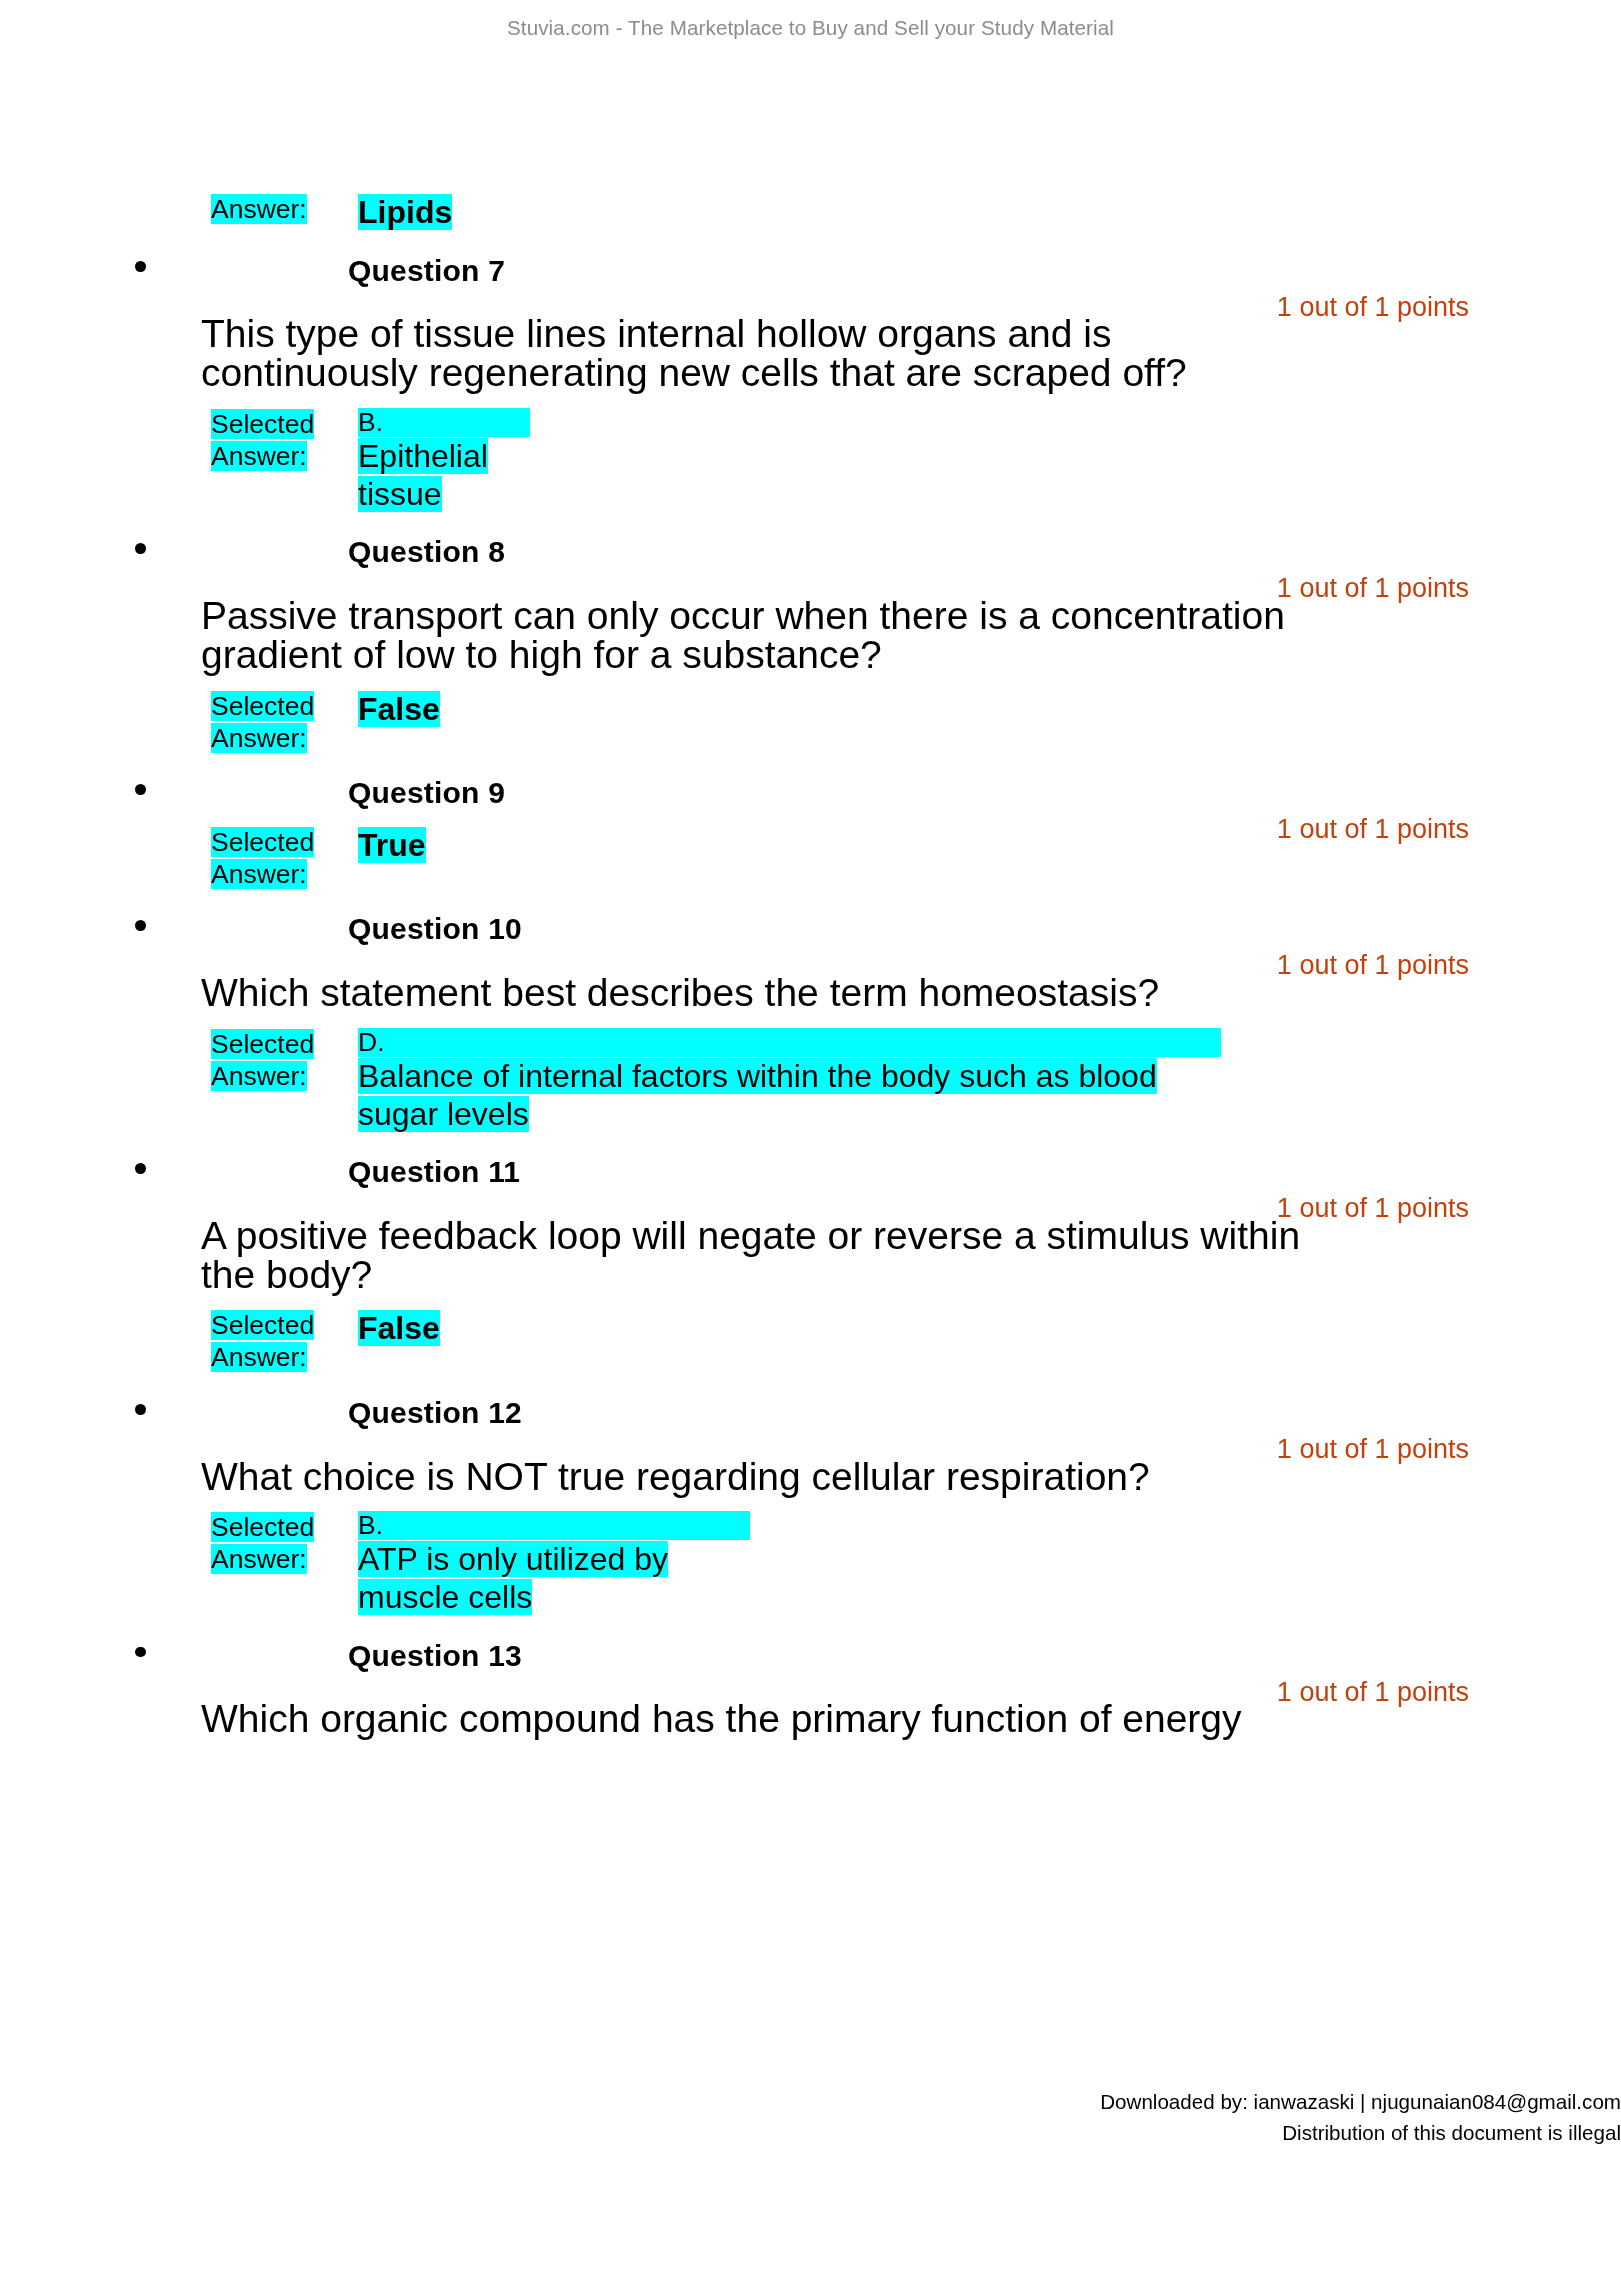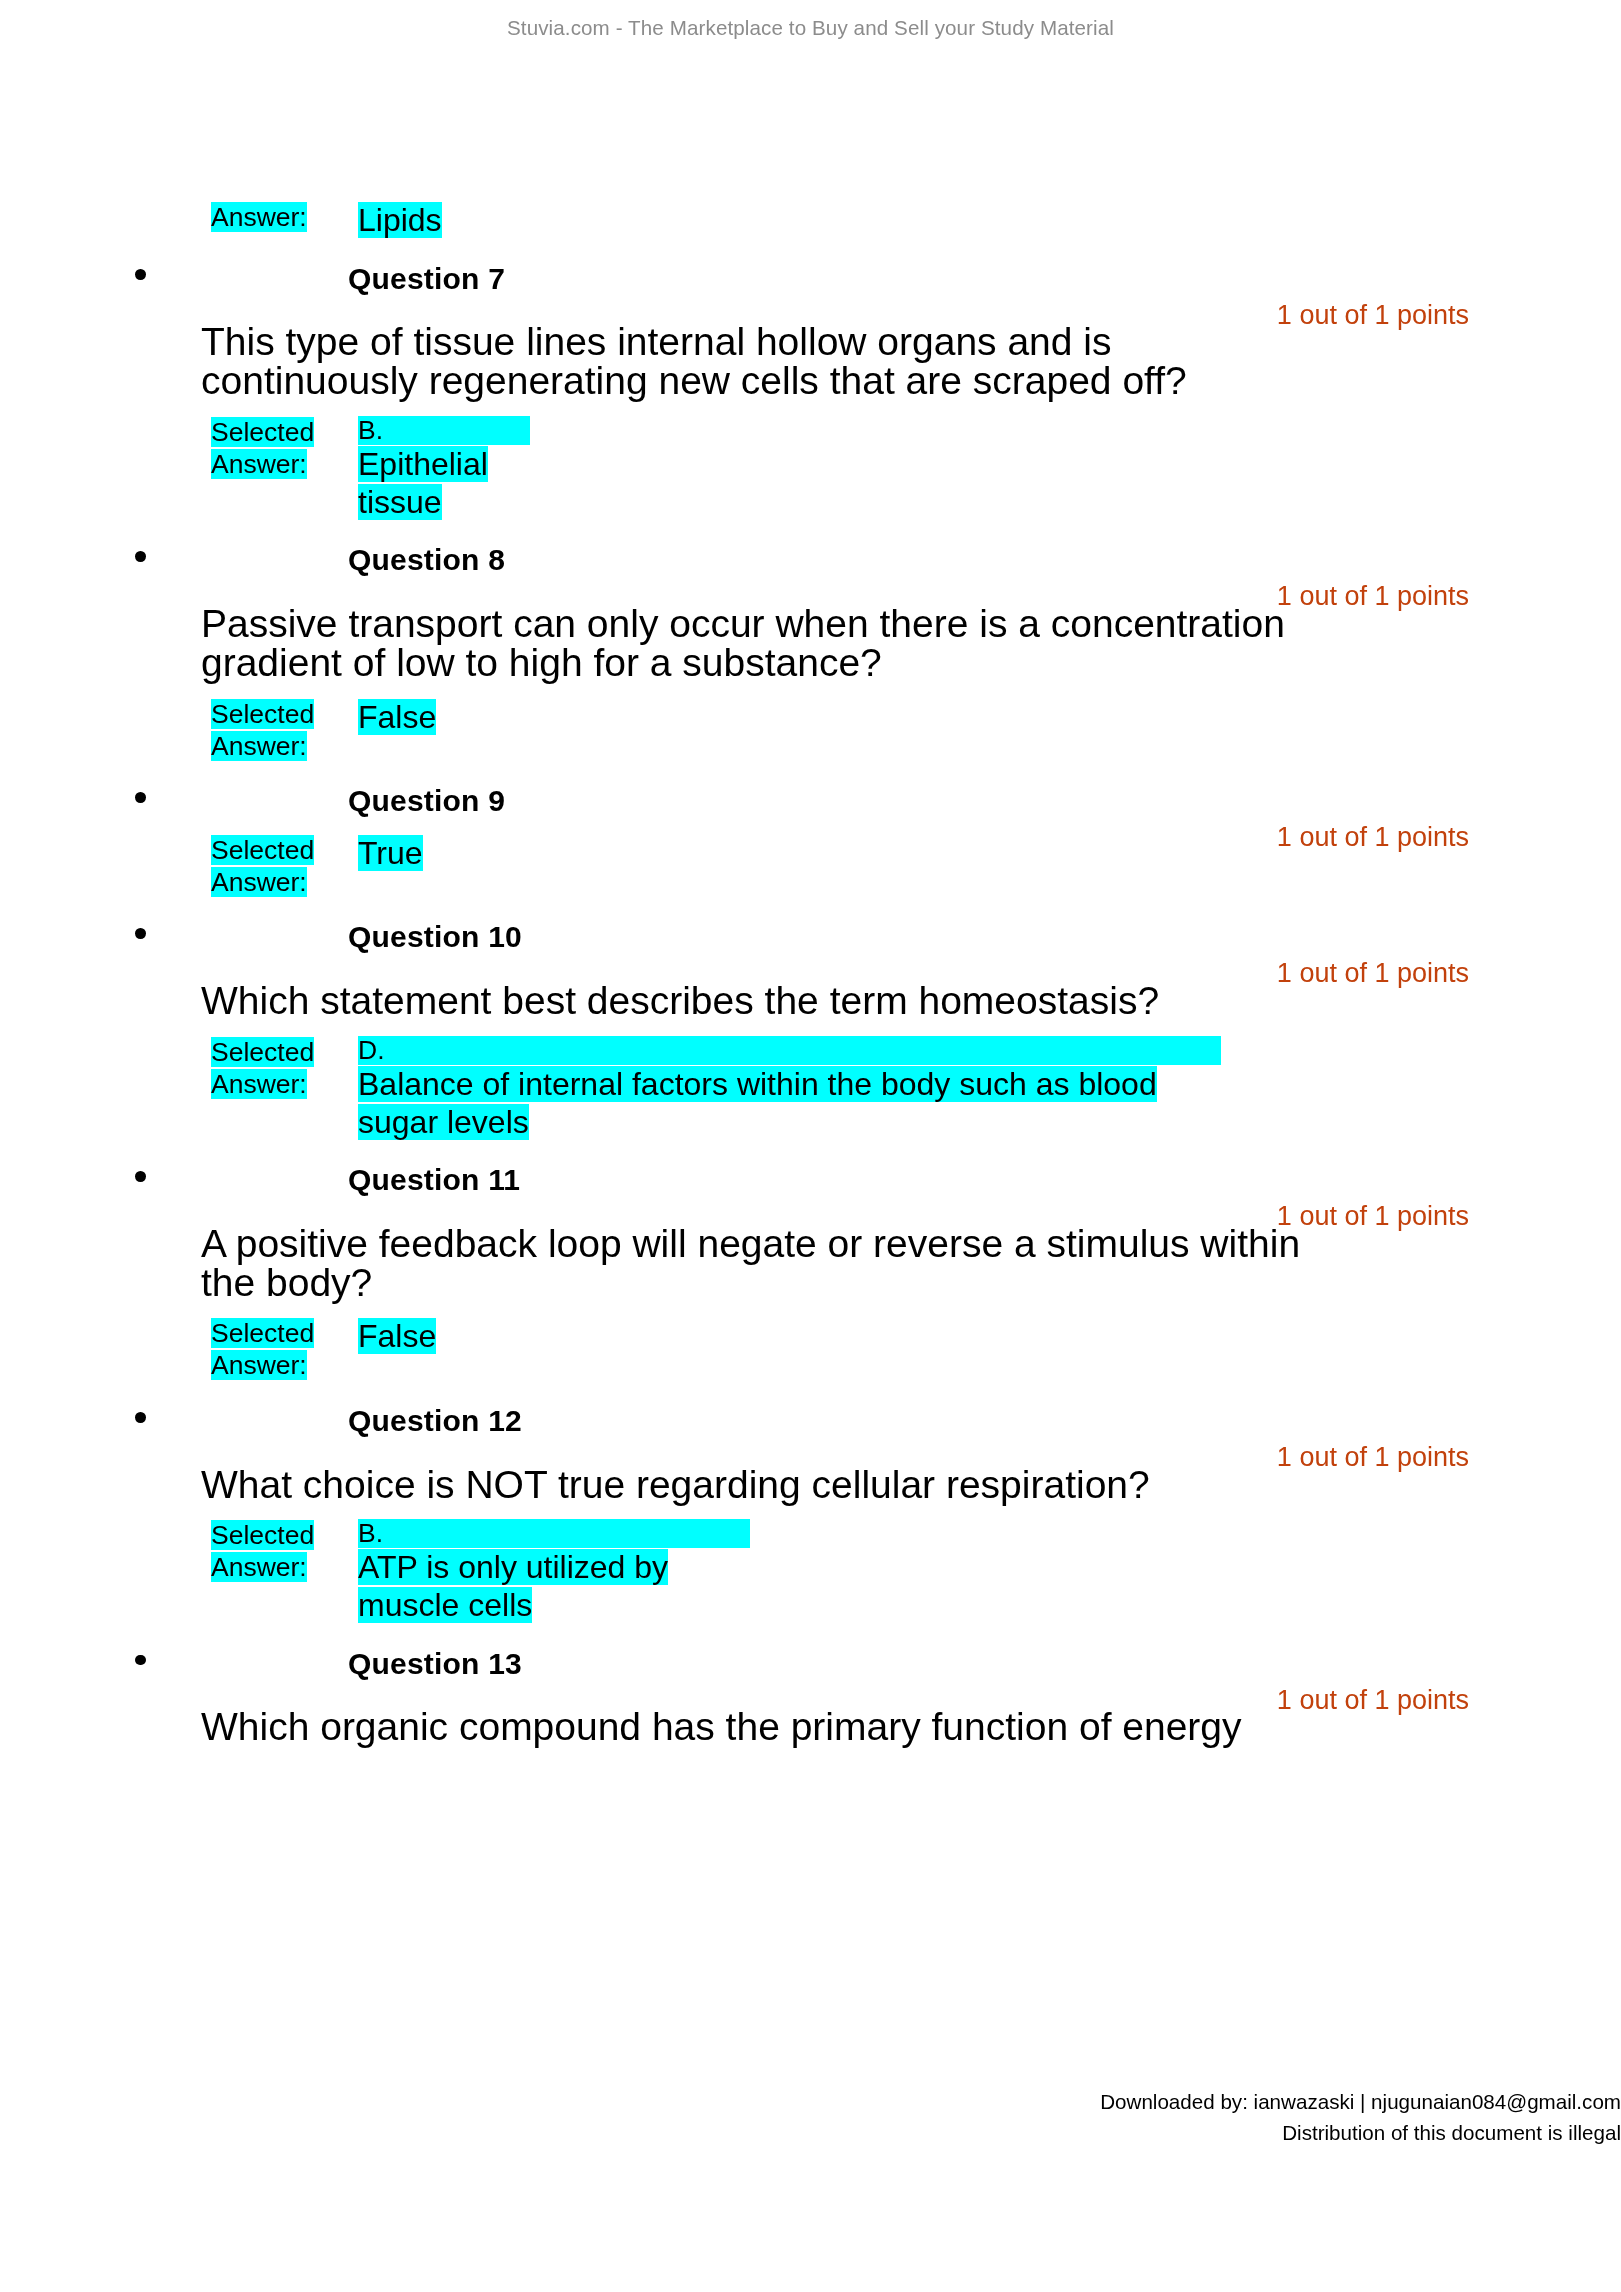--- a/index.html
+++ b/index.html
@@ -29,21 +29,21 @@
     text-align: center;
     font-size: 20.6px;
     color: #8c8c8c;
     letter-spacing: 0.1px;
     white-space: nowrap;
   }
 
   
   .content {
     position: absolute;
-    top: 201px;
+    top: 193px;
     left: 0;
     width: 1621px;
   }
 
   
   .answer-row {
     position: relative;
     display: flex;
     align-items: flex-start;
     padding-left: 211px;
@@ -60,21 +60,21 @@
     background: #00ffff;
     box-decoration-break: clone;
     -webkit-box-decoration-break: clone;
   }
   .answer-value {
     font-size: 32px;
     line-height: 38px;
     color: #000;
   }
   
-  .answer-value.w-narrow { width: 93px; }
+  .answer-value.w-narrow { width: 93px; font-weight: bold; }
   .answer-value.w-mid    { width: 172px; }
   .answer-value.w-wide   { width: 392px; }
   .answer-value.w-xwide  { width: 863px; }
 
   .answer-letter {
     display: block;
     font-size: 26.5px;
     line-height: 29px;
   }
 

